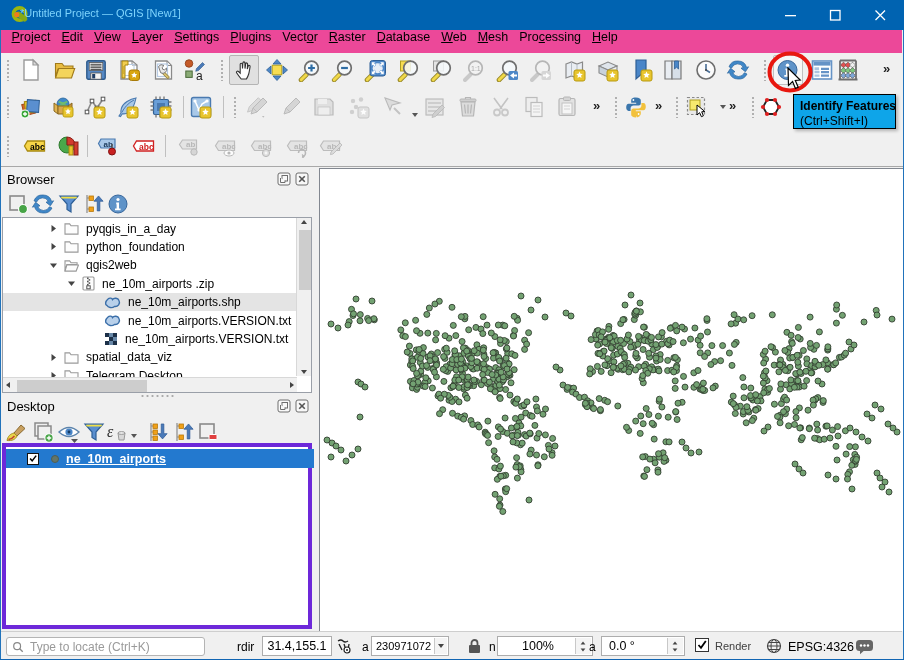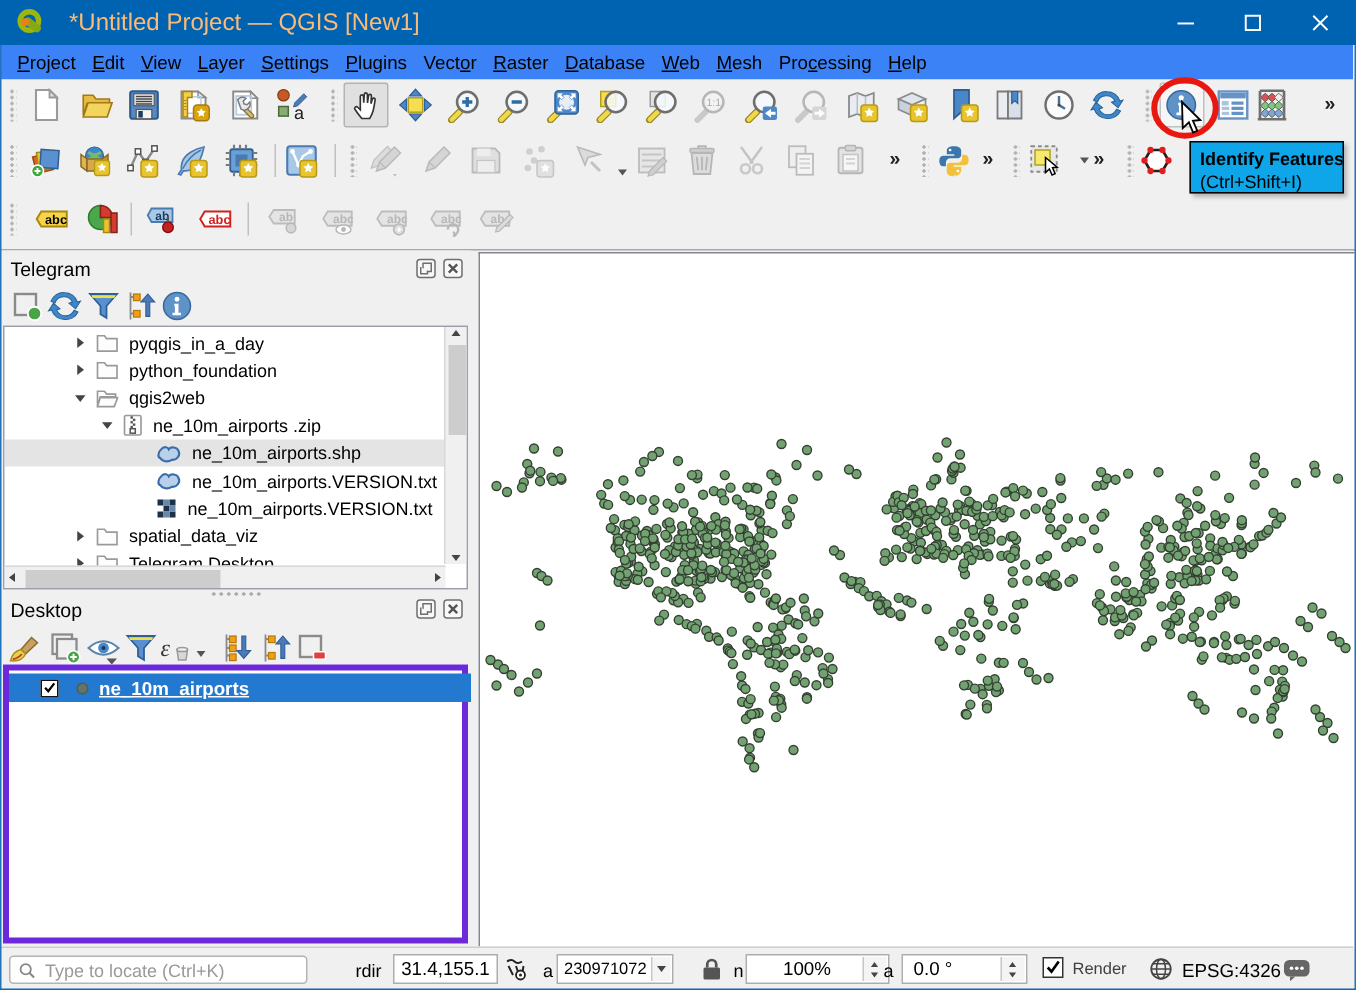--- a/index.html
+++ b/index.html
@@ -1,21 +1,21 @@
 <!DOCTYPE html>
 <html><head>
 <meta charset="utf-8">
 <style>
 * { margin:0; padding:0; box-sizing:border-box; }
 html,body { width:904px; height:660px; overflow:hidden; }
 body { font-family:"Liberation Sans", sans-serif; position:relative; background:#f0f0f0; }
 .titlebar { position:absolute; left:0; top:0; width:904px; height:30px; background:#0063b1; }
-.titlebar .title { position:absolute; left:46px; top:7px; color:#fdba74; font-size:16px; }
+.titlebar .title { position:absolute; left:20px; top:7px; color:#7dd3fc; font-size:11px; }
 .winbtn { position:absolute; top:0; width:45px; height:30px; }
-.menubar { position:absolute; left:0; top:30px; width:902px; height:23px; background:#3b82f6; display:flex; align-items:center; font-size:12.5px; color:#000; }
+.menubar { position:absolute; left:0; top:30px; width:902px; height:23px; background:#ec4899; display:flex; align-items:flex-start; font-size:12.5px; color:#000; }
 .menubar span { padding:0 5.5px; }
 .toolrows { position:absolute; left:0; top:53px; width:904px; height:114px; background:#f0f0f0; border-bottom:1px solid #a8a8a8; }
 .icon { position:absolute; width:24px; height:24px; }
 .handle { position:absolute; width:5px; height:22px;
   background-image:radial-gradient(circle, #b0b0b0 1px, transparent 1.2px);
   background-size:4px 4px; }
 .tsep { position:absolute; width:1px; height:22px; background:#c0c0c0; }
 .chev { position:absolute; font-size:13px; font-weight:bold; color:#222; letter-spacing:-2px; }
 .dock { position:absolute; left:0; top:167px; width:314px; height:464px; background:#f0f0f0; }
 .paneltitle { position:absolute; font-size:13px; color:#000; }
@@ -439,21 +439,21 @@
       <path d="M16 20.5 l2 2 -2 2" fill="none" stroke="#aaa" stroke-width="1.2"></path>
     </svg>
 <svg class="icon" style="left:319px;top:81px" width="24" height="24" viewBox="0 0 24 24" opacity=".8">
       <path d="M4.5 7 h16 v9.5 h-16 l-3-4.75 z" fill="#e2e2e2" stroke="#b0b0b0" stroke-width="1.2"></path>
       <text x="8" y="14.5" font-size="8" font-weight="bold" font-family="Liberation Sans" fill="#aaa">abc</text>
       <path d="M12 18 l9-9 2 2 -9 9 -2.6.6 z" fill="#d8d8d8" stroke="#aaa" stroke-width=".8"></path>
     </svg>
   </div>
 
 <div class="dock" id="dock">
-  <div class="paneltitle" style="left:7px; top:5px;">Telegram</div>
+  <div class="paneltitle" style="left:7px; top:5px;">Browser</div>
   <div class="panelbtns" style="right:5px; top:5px;" id="bbtns">
       <svg width="14" height="14" viewBox="0 0 14 14">
         <rect x="1" y="1" width="12" height="12" rx="2" fill="#f8f8f8" stroke="#6e6e6e"></rect>
         <rect x="5" y="3.5" width="5.5" height="5.5" fill="none" stroke="#6e6e6e"></rect>
         <path d="M3.5 6 v4.5 h4.5 v-2" fill="#f8f8f8" stroke="#6e6e6e"></path>
       </svg>
       <svg width="14" height="14" viewBox="0 0 14 14">
         <rect x="1" y="1" width="12" height="12" rx="2" fill="#f8f8f8" stroke="#6e6e6e"></rect>
         <path d="M4.2 4.2 l5.6 5.6 M9.8 4.2 l-5.6 5.6" stroke="#555" stroke-width="1.6"></path>
       </svg>

